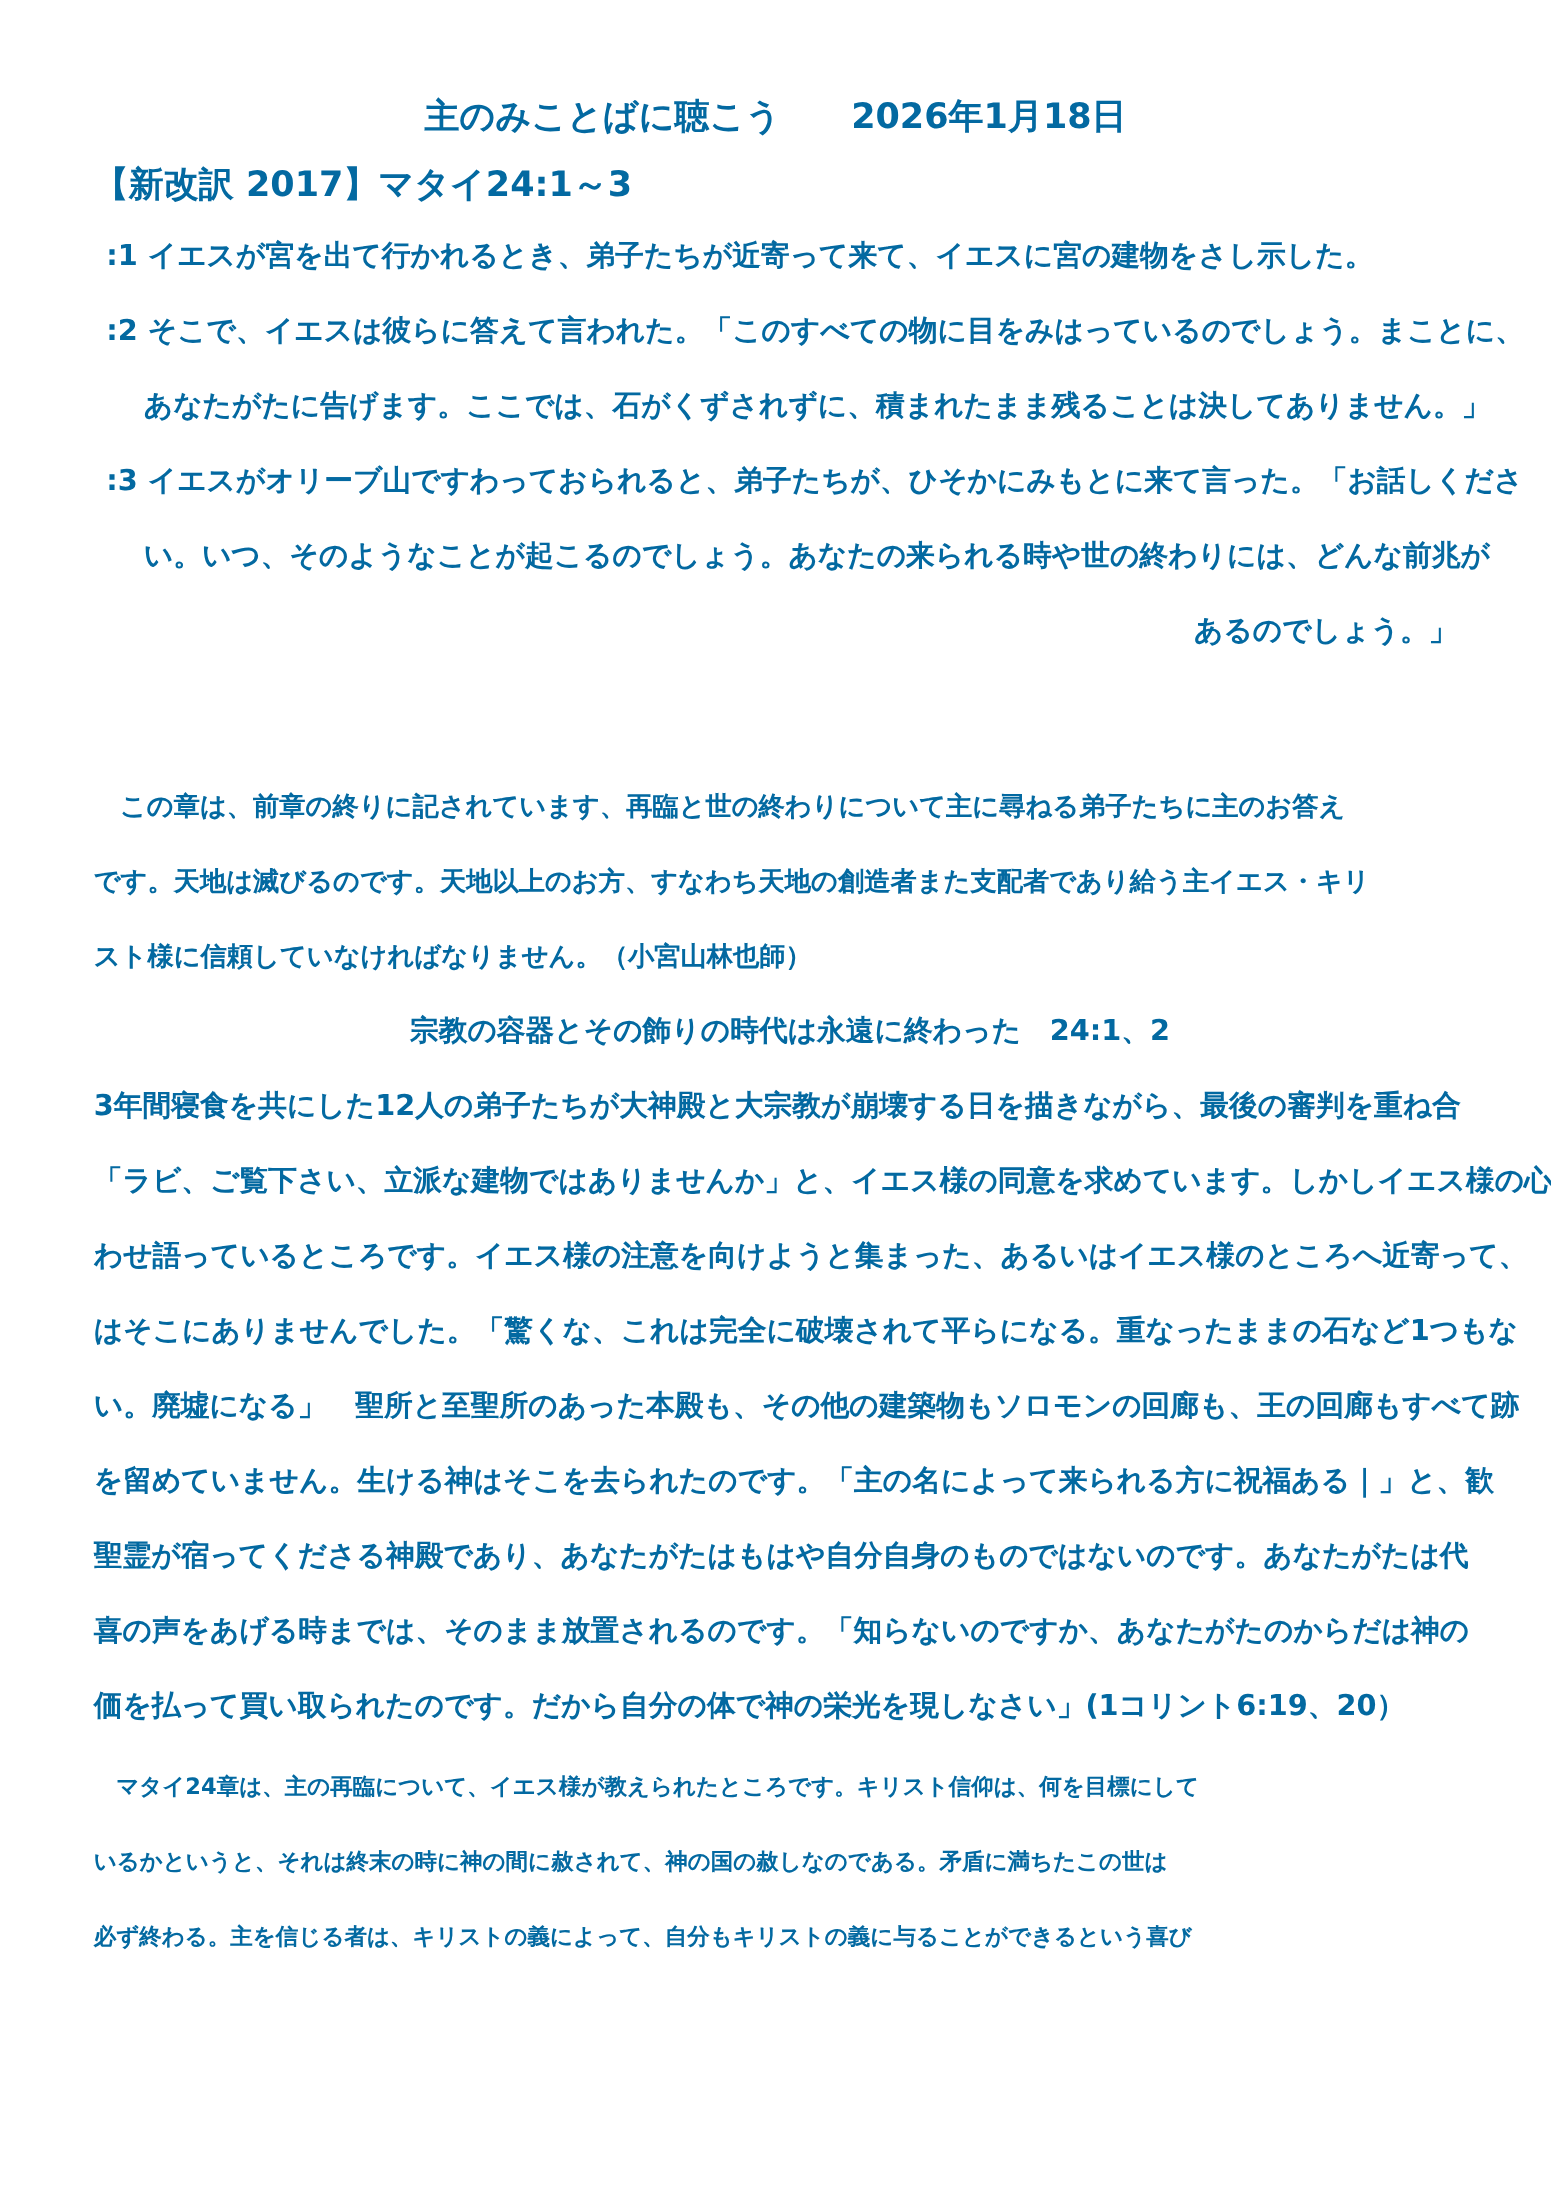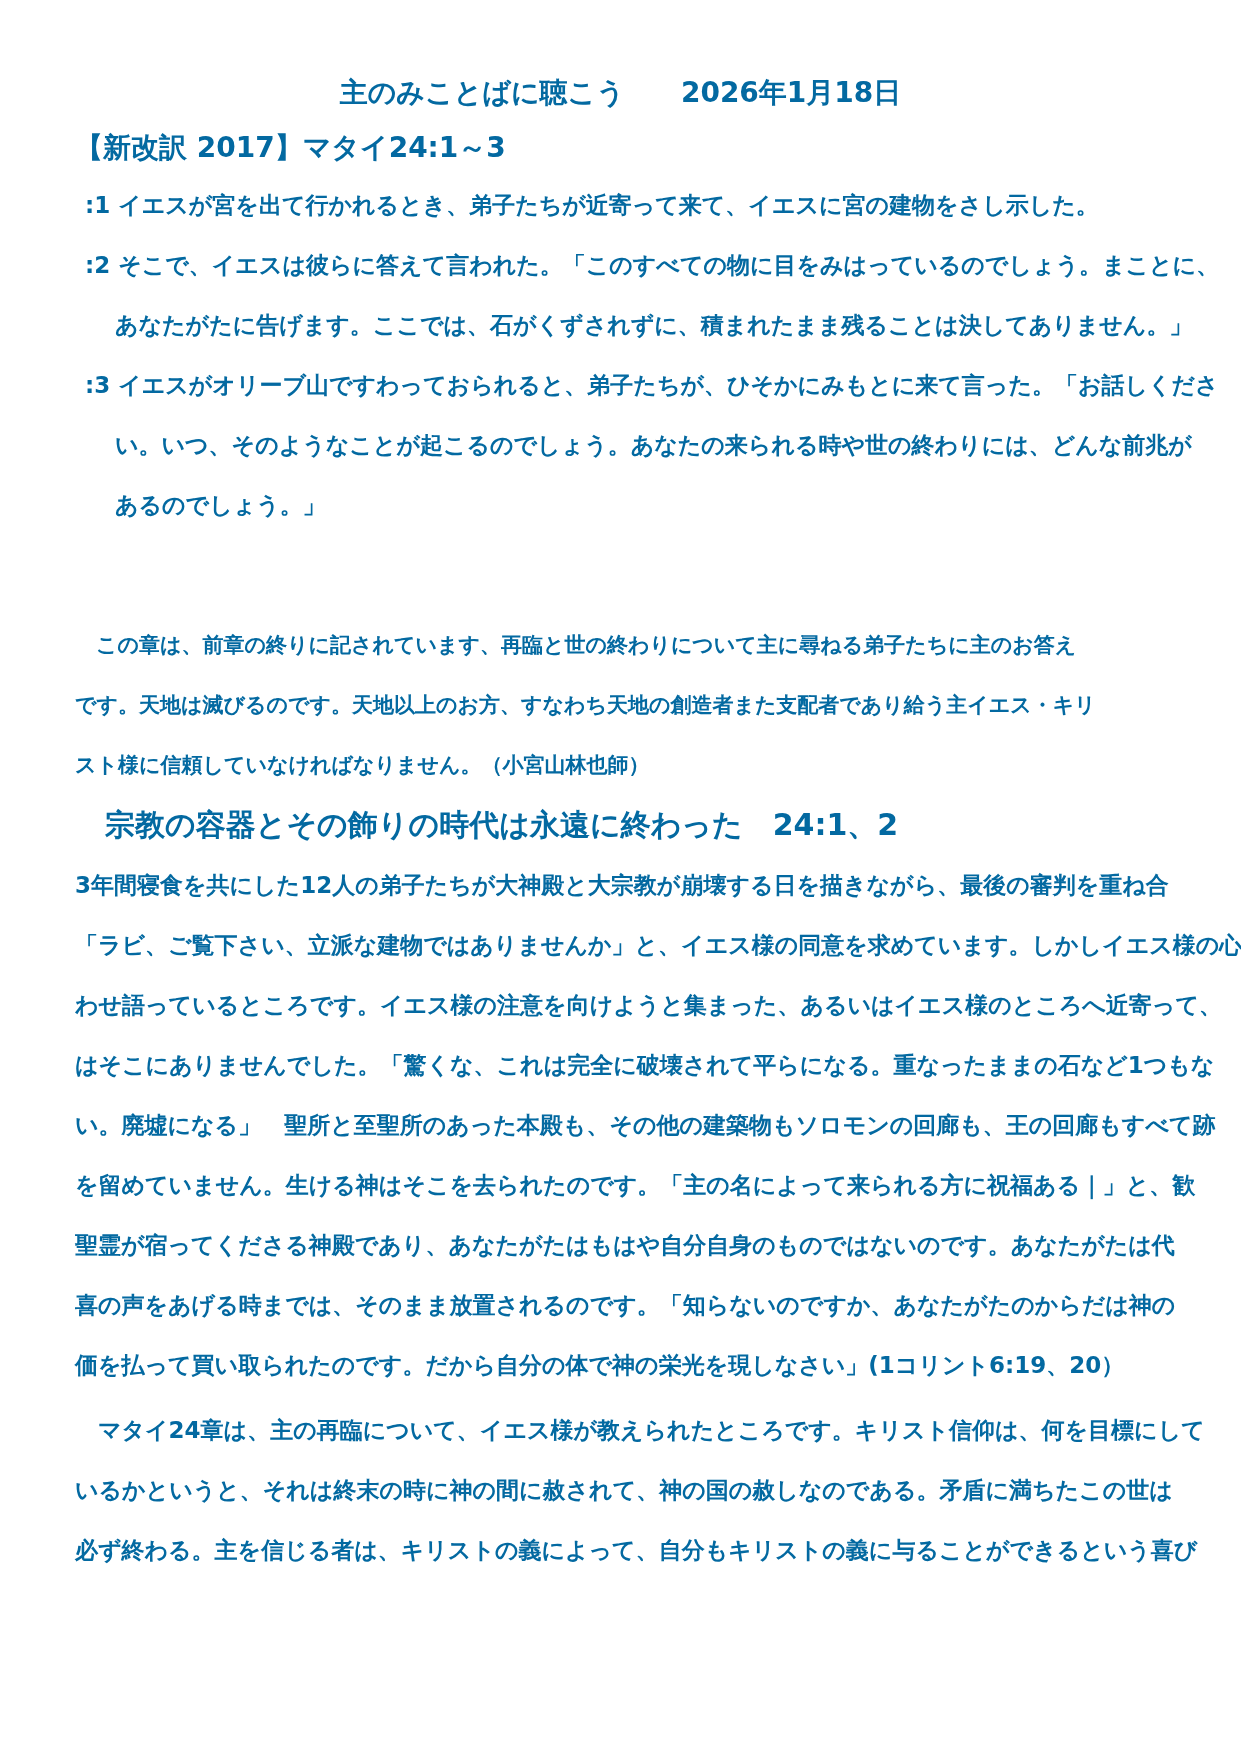--- a/index.html
+++ b/index.html
@@ -36,36 +36,38 @@
     margin-top: 7px;
     margin-left: 10px;
     font-size: 23px;
   }
   .line {
     line-height: 60px;
     white-space: pre;
   }
   .cont {
     padding-left: 30px;
+    text-align: right;
   }
   .commentary-1 {
     margin-top: 80px;
     font-size: 21px;
   }
   .commentary-2 {
     font-size: 23px;
   }
   .commentary-3 {
     margin-top: 5px;
-    font-size: 23px;
+    font-size: 18px;
   }
   .subheading {
-    font-size: 30px;
+    font-size: 23px;
     line-height: 60px;
     white-space: pre;
+    text-align: center;
   }
   .attribution {
     font-size: 23px;
     line-height: 60px;
     white-space: pre;
   }
 </style>
 </head>
 <body>
 

